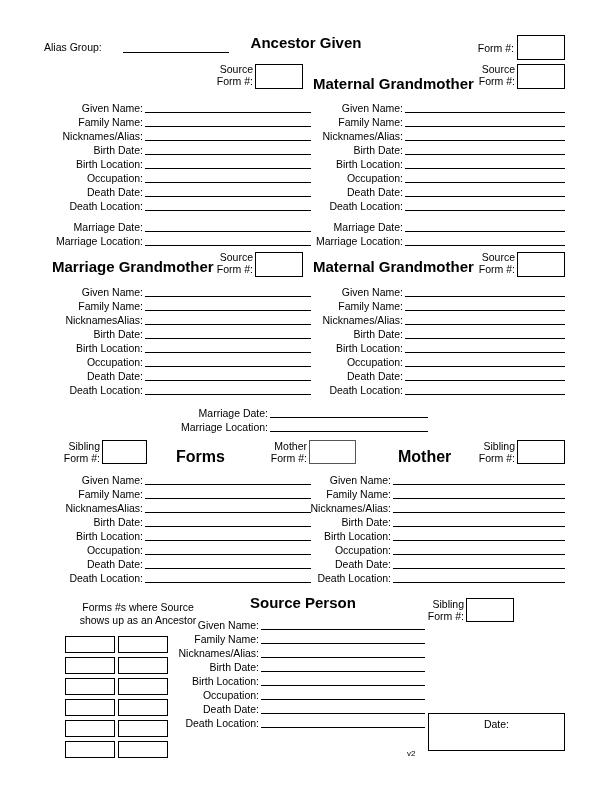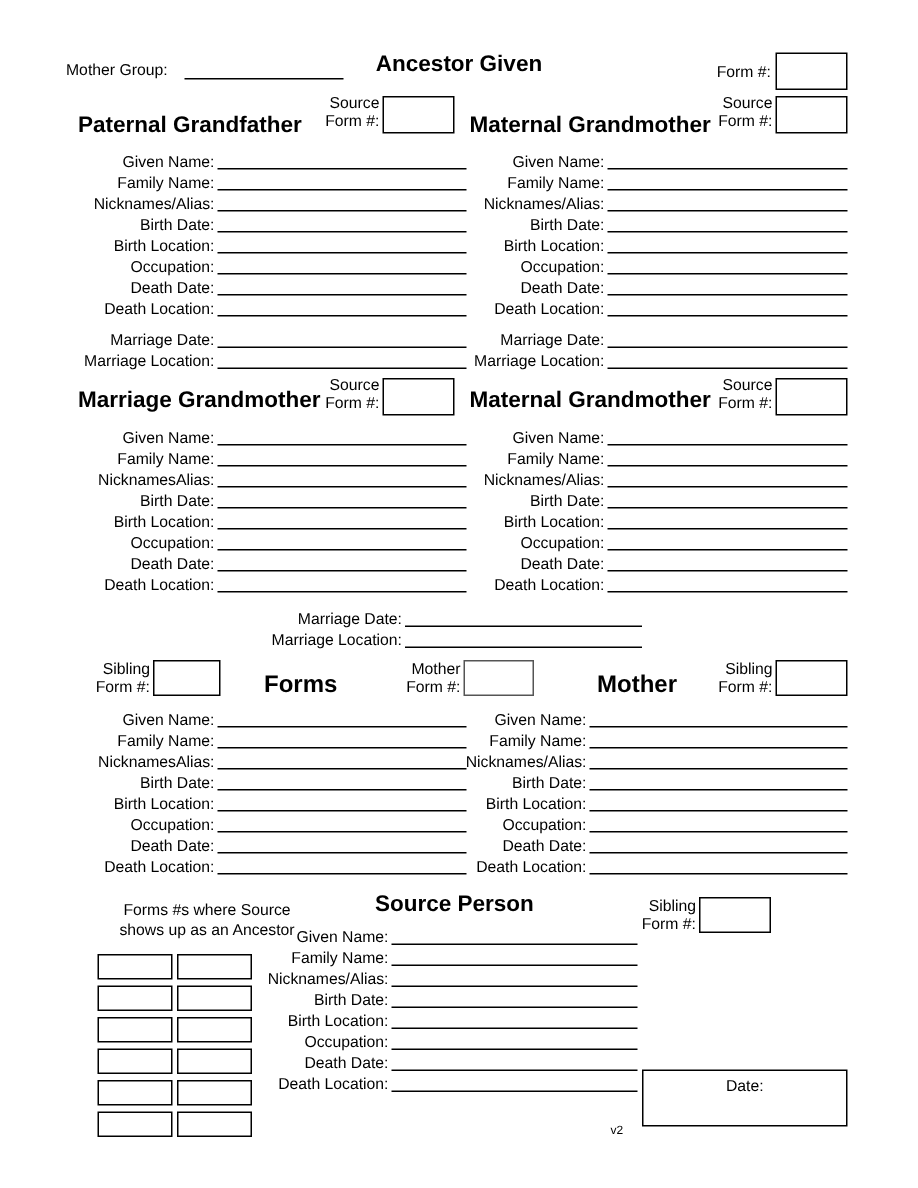--- a/index.html
+++ b/index.html
@@ -117,29 +117,28 @@
     font-size: 14px;
     font-weight: bold;
     letter-spacing: -0.2px;
   }
 </style>
 </head>
 <body>
 
 <div class="page">
 
-  <div class="abs lbl-left" style="left:44px; top:40px;">Mother Group:</div>
+  <div class="abs lbl-left" style="left:44px; top:40px;">Alias Group:</div>
   <div class="rule" style="left:123px; top:52px; width:106px;"></div>
 
   <div class="abs hdr-title" style="left:206px; top:34px; width:200px;">Ancestor Given</div>
 
   <div class="abs lbl" style="left:436px; top:41px; width:78px;">Form #:</div>
   <div class="box" style="left:517px; top:35px; width:48px; height:25px;"></div>
 
-  <div class="abs sec-title" style="left:52px; top:75px;">Paternal Grandfather</div>
   <div class="src-lbl" style="left:150px; top:64px; width:103px;">
     <div>Source</div>
     <div>Form #:</div>
   </div>
   <div class="box" style="left:255px; top:64px; width:48px; height:25px;"></div>
 
   <div class="abs lbl" style="left:40px; top:101px; width:103px;">Given Name:</div>
   <div class="rule" style="left:145px; top:112px; width:166px;"></div>
   <div class="abs lbl" style="left:40px; top:115px; width:103px;">Family Name:</div>
   <div class="rule" style="left:145px; top:126px; width:166px;"></div>

